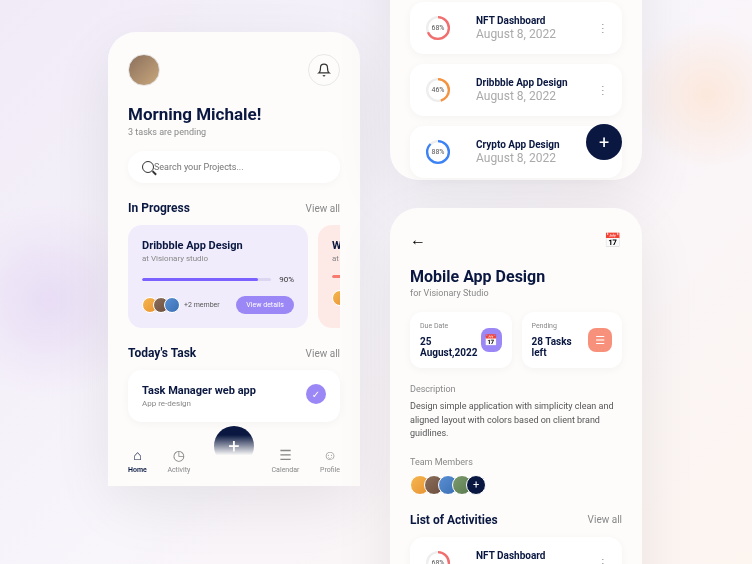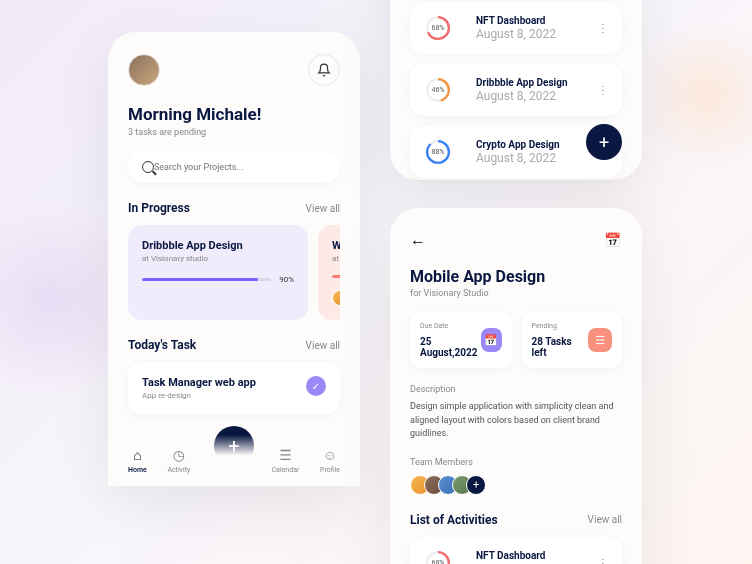--- a/index.html
+++ b/index.html
@@ -107,20 +107,29 @@
   <div class="cards">
     <div class="card">
       <div class="card-title">Dribbble App Design</div>
       <div class="card-sub">at Visionary studio</div>
       <div class="progress">
         <div class="pbar">
             <div class="pfill" style="width:90%"></div>
           </div>
         <span class="ppct">90%</span>
       </div>
+      <div class="cardbot">
+        <div class="members">
+          <div class="mav mav1"></div>
+          <div class="mav mav2"></div>
+          <div class="mav mav3"></div>
+          <span class="memtxt">+2 member</span>
+        </div>
+        <button class="detbtn">View details</button>
+      </div>
     </div>
     <div class="card card2">
       <div class="card-title">Web A</div>
       <div class="card-sub">at RonD</div>
       <div class="progress">
           <div class="pbar">
             <div class="pfill pfill2" style="width:60%"></div>
           </div>
         </div>
       <div class="cardbot">

